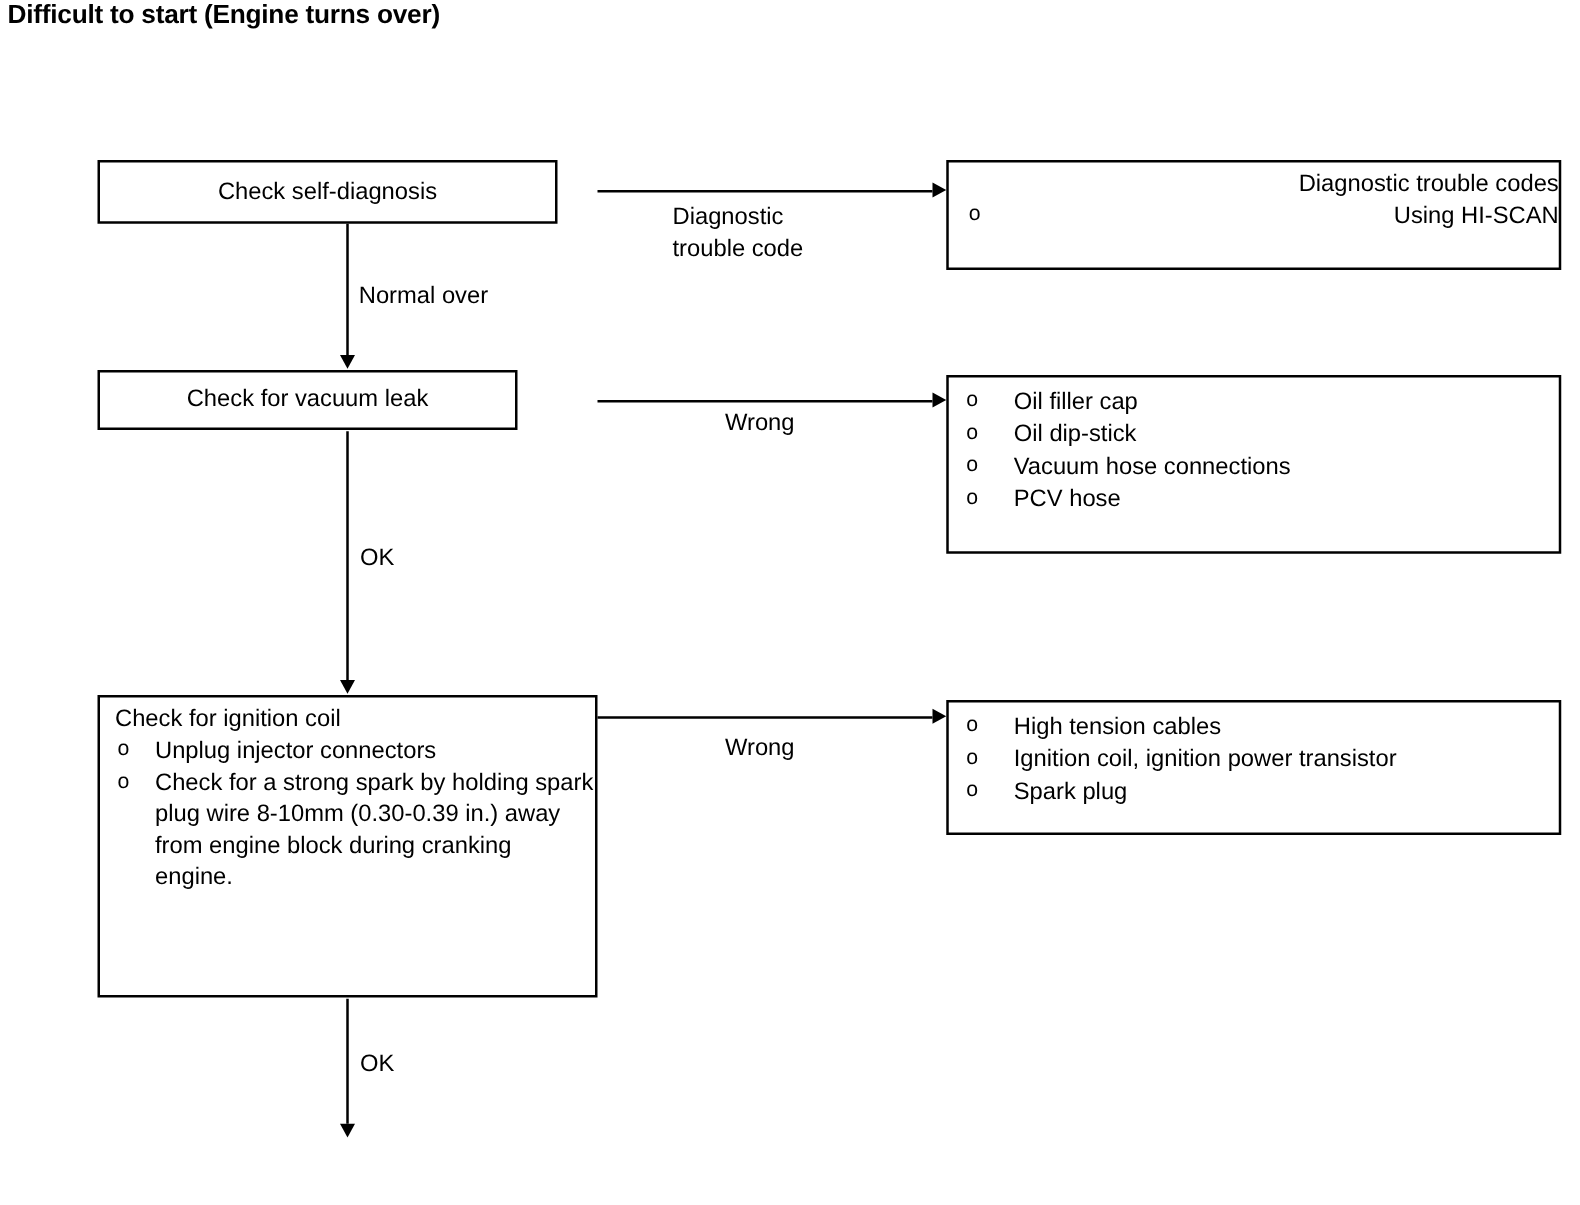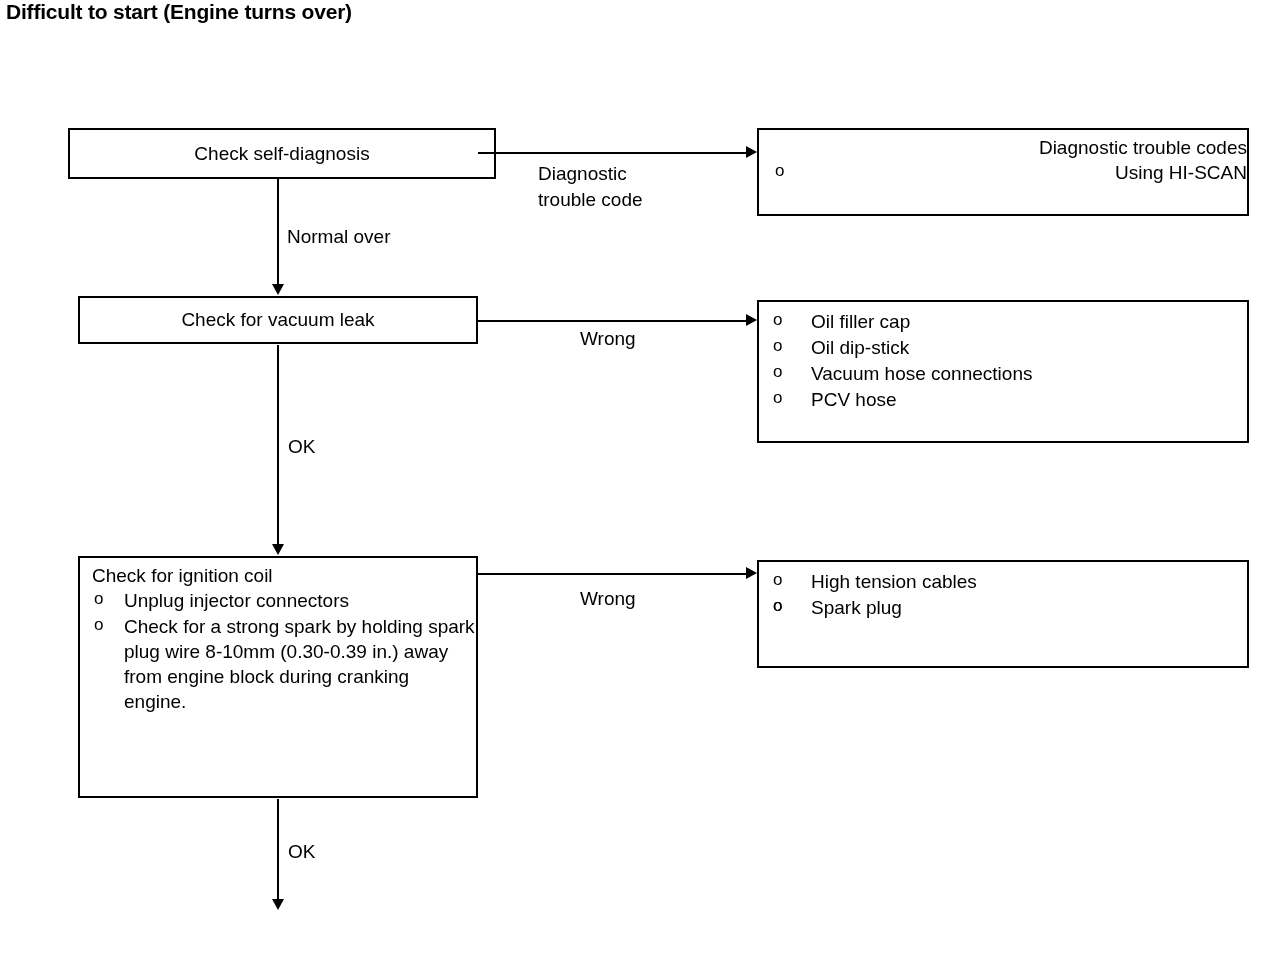--- a/index.html
+++ b/index.html
@@ -122,21 +122,21 @@
     position: absolute;
     font-size: 19px;
     white-space: nowrap;
   }
 </style>
 </head>
 <body>
 
 <div id="page-title">Difficult to start (Engine turns over)</div>
 
-<div class="node-box centered" style="left:68px; top:128px; width:428px; height:51px;">
+<div class="node-box centered" style="left:78px; top:128px; width:368px; height:51px;">
   <span class="node-title">Check self-diagnosis</span>
 </div>
 
 <div class="h-line" style="left:478px; top:152px; width:268px;"></div>
 <div class="arrow-right" style="left:746px; top:146px;"></div>
 <div class="edge-label two-line" style="left:538px; top:161px; width:170px;">
   <div>Diagnostic</div>
   <div>trouble code</div>
 </div>
 
@@ -147,21 +147,21 @@
       <span class="bullet-marker">o</span>
       <span>Using HI-SCAN</span>
     </li>
   </ul>
 </div>
 
 <div class="v-line" style="left:277px; top:179px; height:105px;"></div>
 <div class="arrow-down" style="left:272px; top:284px;"></div>
 <div class="edge-label" style="left:287px; top:226px;">Normal over</div>
 
-<div class="node-box centered" style="left:78px; top:296px; width:400px; height:48px;text-align:right;">
+<div class="node-box centered" style="left:78px; top:296px; width:336px; height:48px;text-align:right;">
   <span class="node-title">Check for vacuum leak</span>
 </div>
 
 <div class="h-line" style="left:478px; top:320px; width:268px;"></div>
 <div class="arrow-right" style="left:746px; top:314px;"></div>
 <div class="edge-label" style="left:580px; top:328px;">Wrong</div>
 
 <div class="node-box listing plainlist" style="left:757px; top:300px; width:492px; height:143px;">
   <ul class="bullets">
     <li>
@@ -206,20 +206,21 @@
 <div class="edge-label" style="left:580px; top:588px;">Wrong</div>
 
 <div class="node-box listing plainlist" style="left:757px; top:560px; width:492px; height:108px;">
   <ul class="bullets">
     <li>
       <span class="bullet-marker">o</span>
       <span>High tension cables</span>
     </li>
     <li>
       <span class="bullet-marker">o</span>
+      <span>Ignition coil, ignition power transistor</span>
     </li>
     <li>
       <span class="bullet-marker">o</span>
       <span>Spark plug</span>
     </li>
   </ul>
 </div>
 
 <div class="v-line" style="left:277px; top:799px; height:100px;"></div>
 <div class="arrow-down" style="left:272px; top:899px;"></div>

